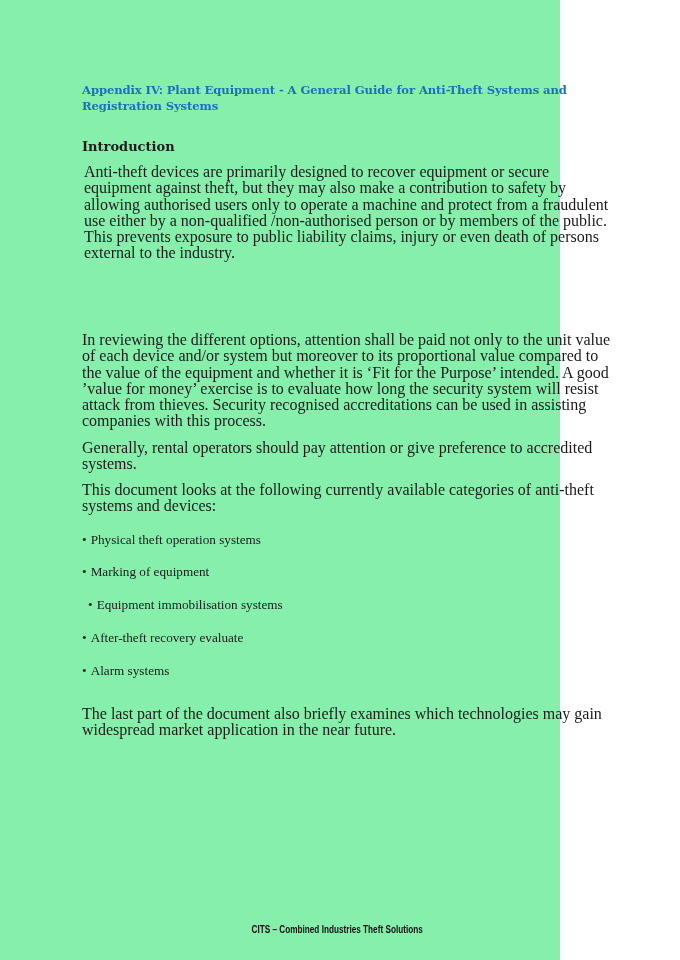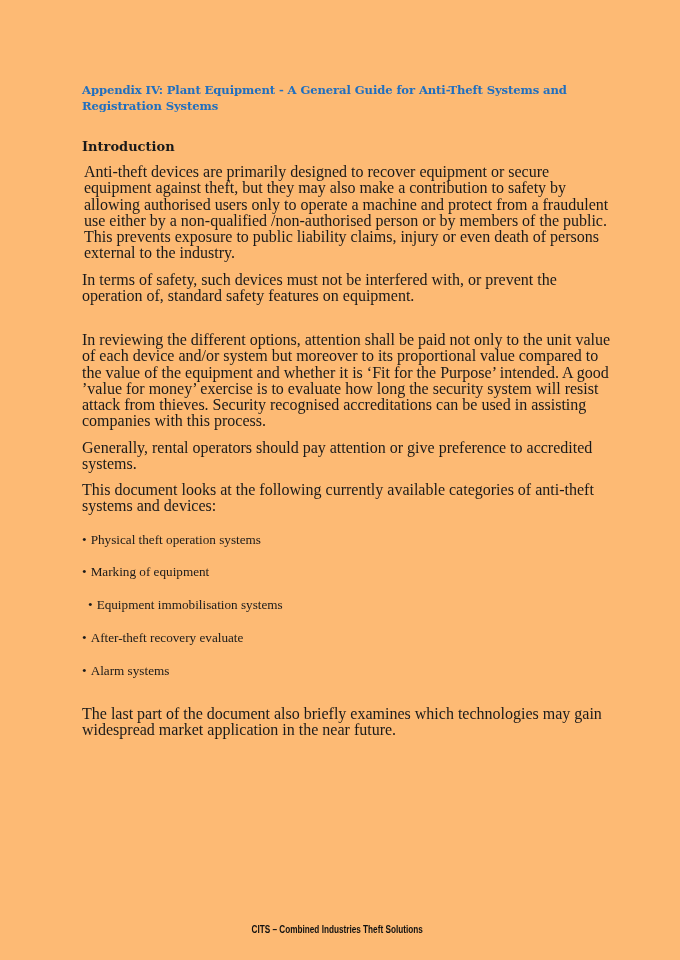--- a/index.html
+++ b/index.html
@@ -11,23 +11,23 @@
       width: 680px;
       height: 960px;
       position: relative;
       overflow: hidden;
       font-family: "Liberation Serif", "DejaVu Serif", serif;
       color: #1a1a1a;
     }
     .page {
       position: absolute;
       left: 0; top: 0;
-      width: 680px;
+      width: 560px;
       height: 960px;
-      background: #fdba74;
+      background: #86efac;
     }
     .title {
       position: absolute;
       left: 82px;
       top: 82px;
       width: 520px;
       font-family: "DejaVu Serif", "Liberation Serif", serif;
       font-weight: bold;
       font-size: 11.6px;
       line-height: 16px;
@@ -97,21 +97,20 @@
 <body>
 
 <div class="page">
 
   <div class="title" style="color: rgb(31, 111, 192);">Appendix IV: Plant Equipment - A General Guide for Anti-Theft Systems and Registration Systems</div>
 
   <div class="section-heading">Introduction</div>
 
   <p class="para p1">Anti-theft devices are primarily designed to recover equipment or secure equipment against theft, but they may also make a contribution to safety by allowing authorised users only to operate a machine and protect from a fraudulent use either by a non-qualified /non-authorised person or by members of the public. This prevents exposure to public liability claims, injury or even death of persons external to the industry.</p>
 
-  <p class="para p2">In terms of safety, such devices must not be interfered with, or prevent the operation of, standard safety features on equipment.</p>
 
   <p class="para p3">In reviewing the different options, attention shall be paid not only to the unit value of each device and/or system but moreover to its proportional value compared to the value of the equipment and whether it is ‘Fit for the Purpose’ intended. A good ’value for money’ exercise is to evaluate how long the security system will resist attack from thieves. Security recognised accreditations can be used in assisting companies with this process.</p>
 
   <p class="para p5">This document looks at the following currently available categories of anti-theft systems and devices:</p>
 
   <p class="para p4">Generally, rental operators should pay attention or give preference to accredited systems.</p>
 
   <div class="bullet b1">
     <span class="dot">•</span><span>Physical theft operation systems</span>
   </div>

